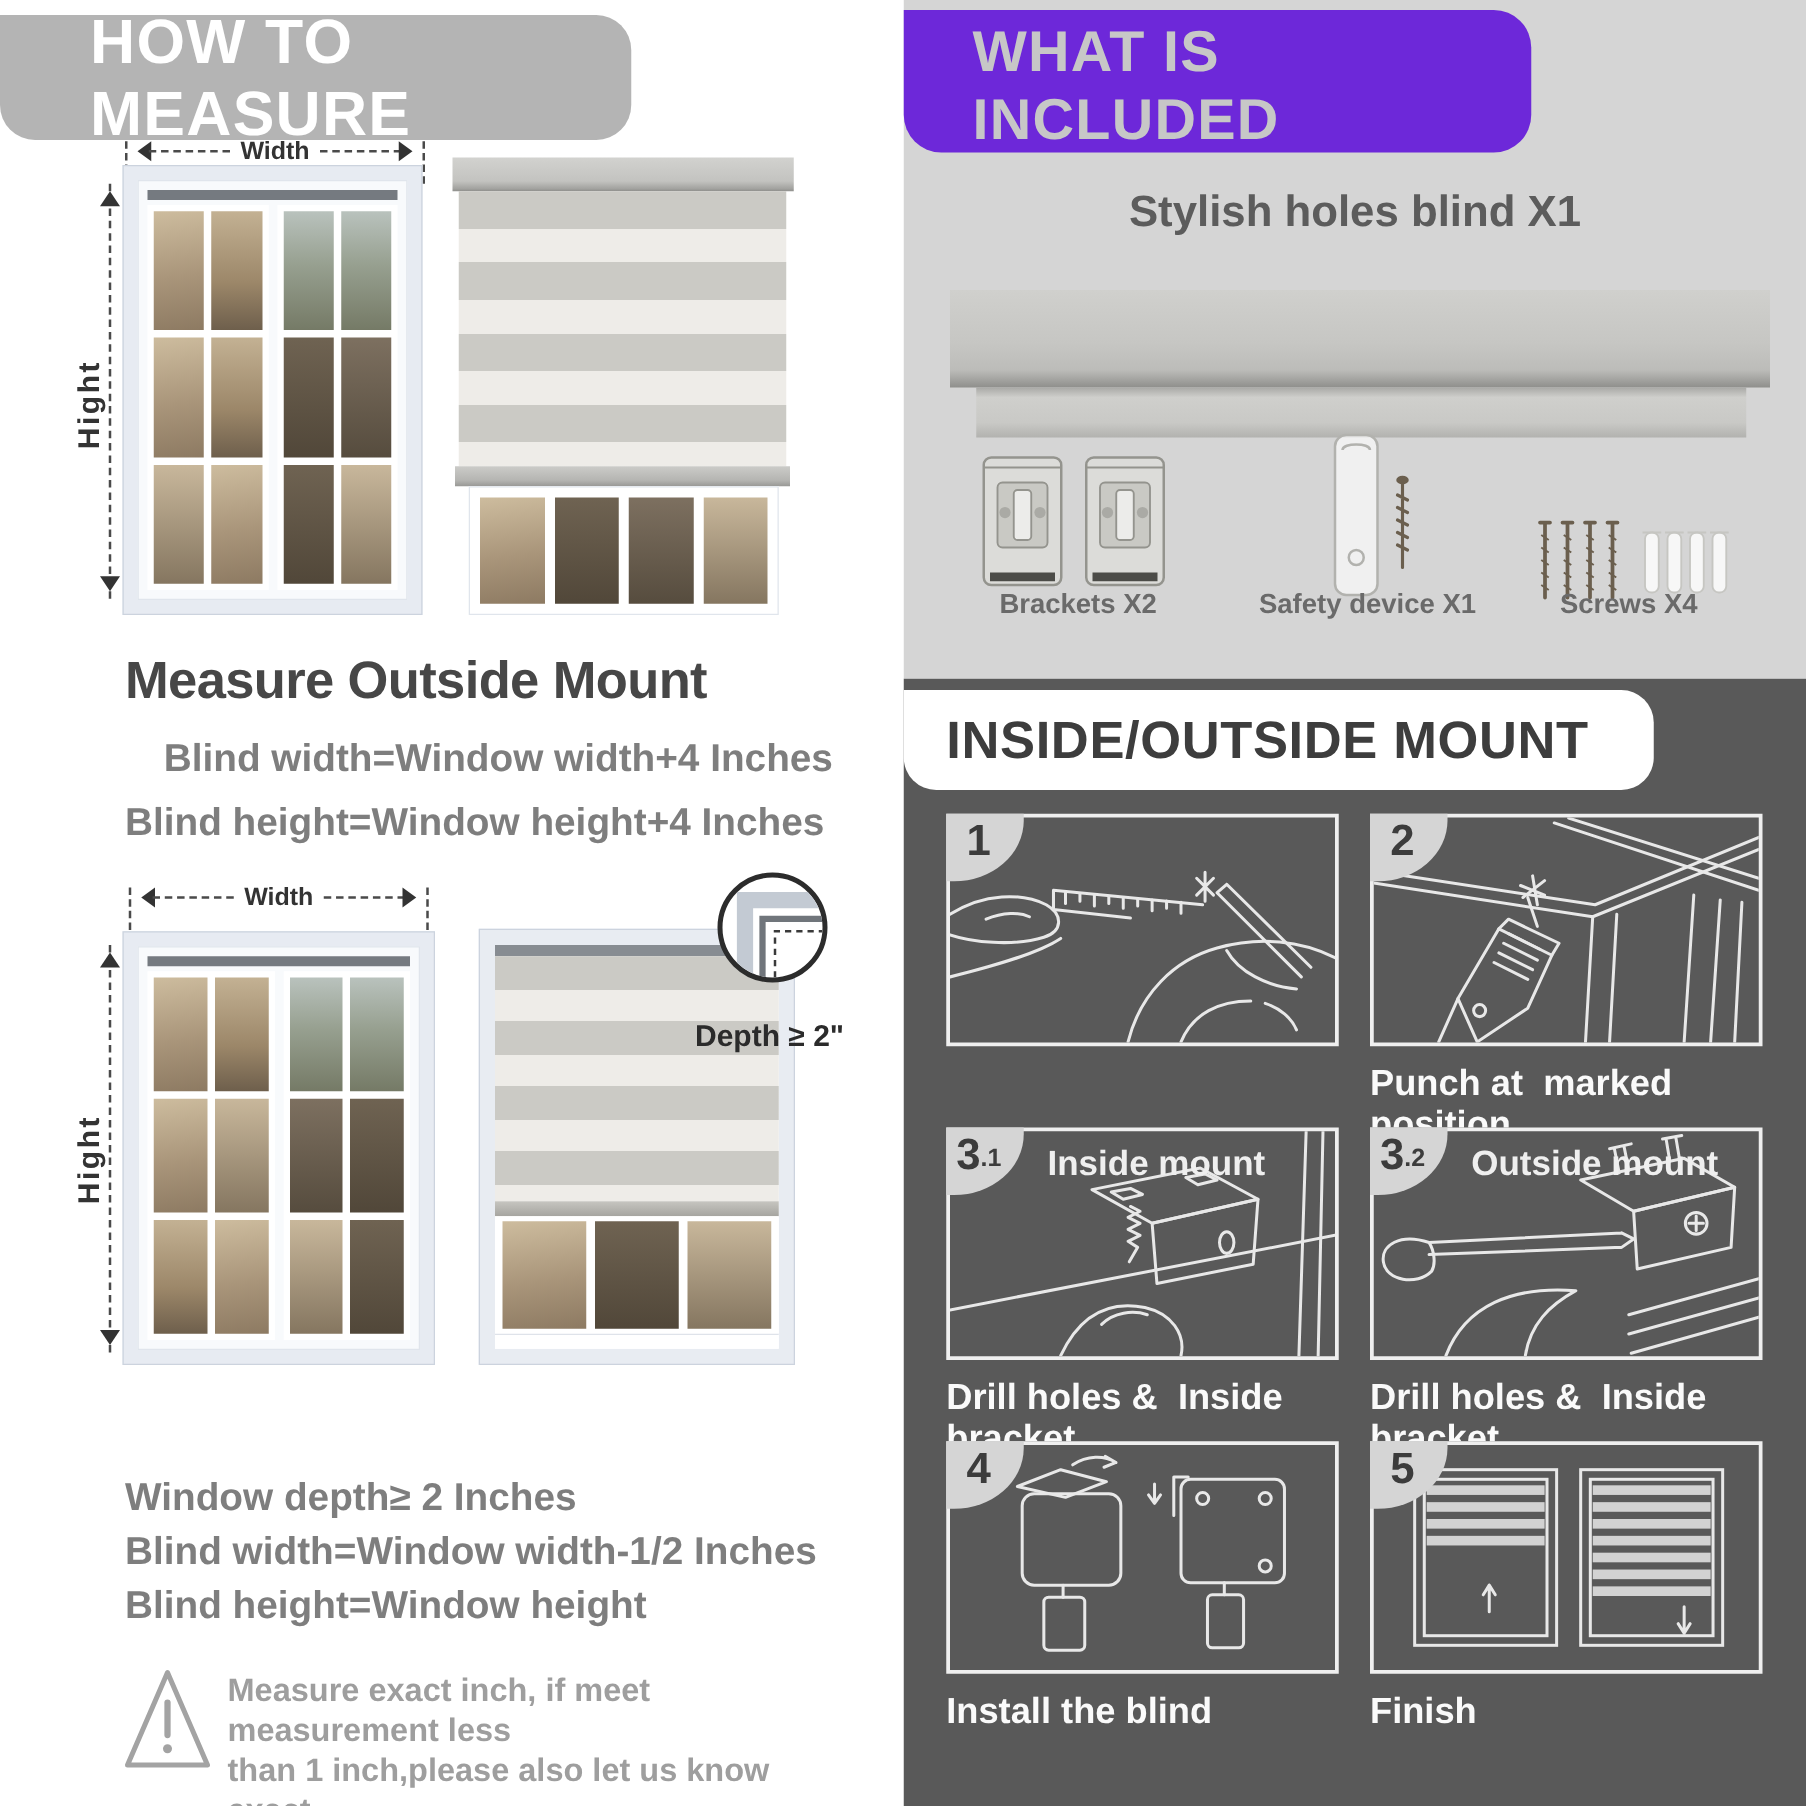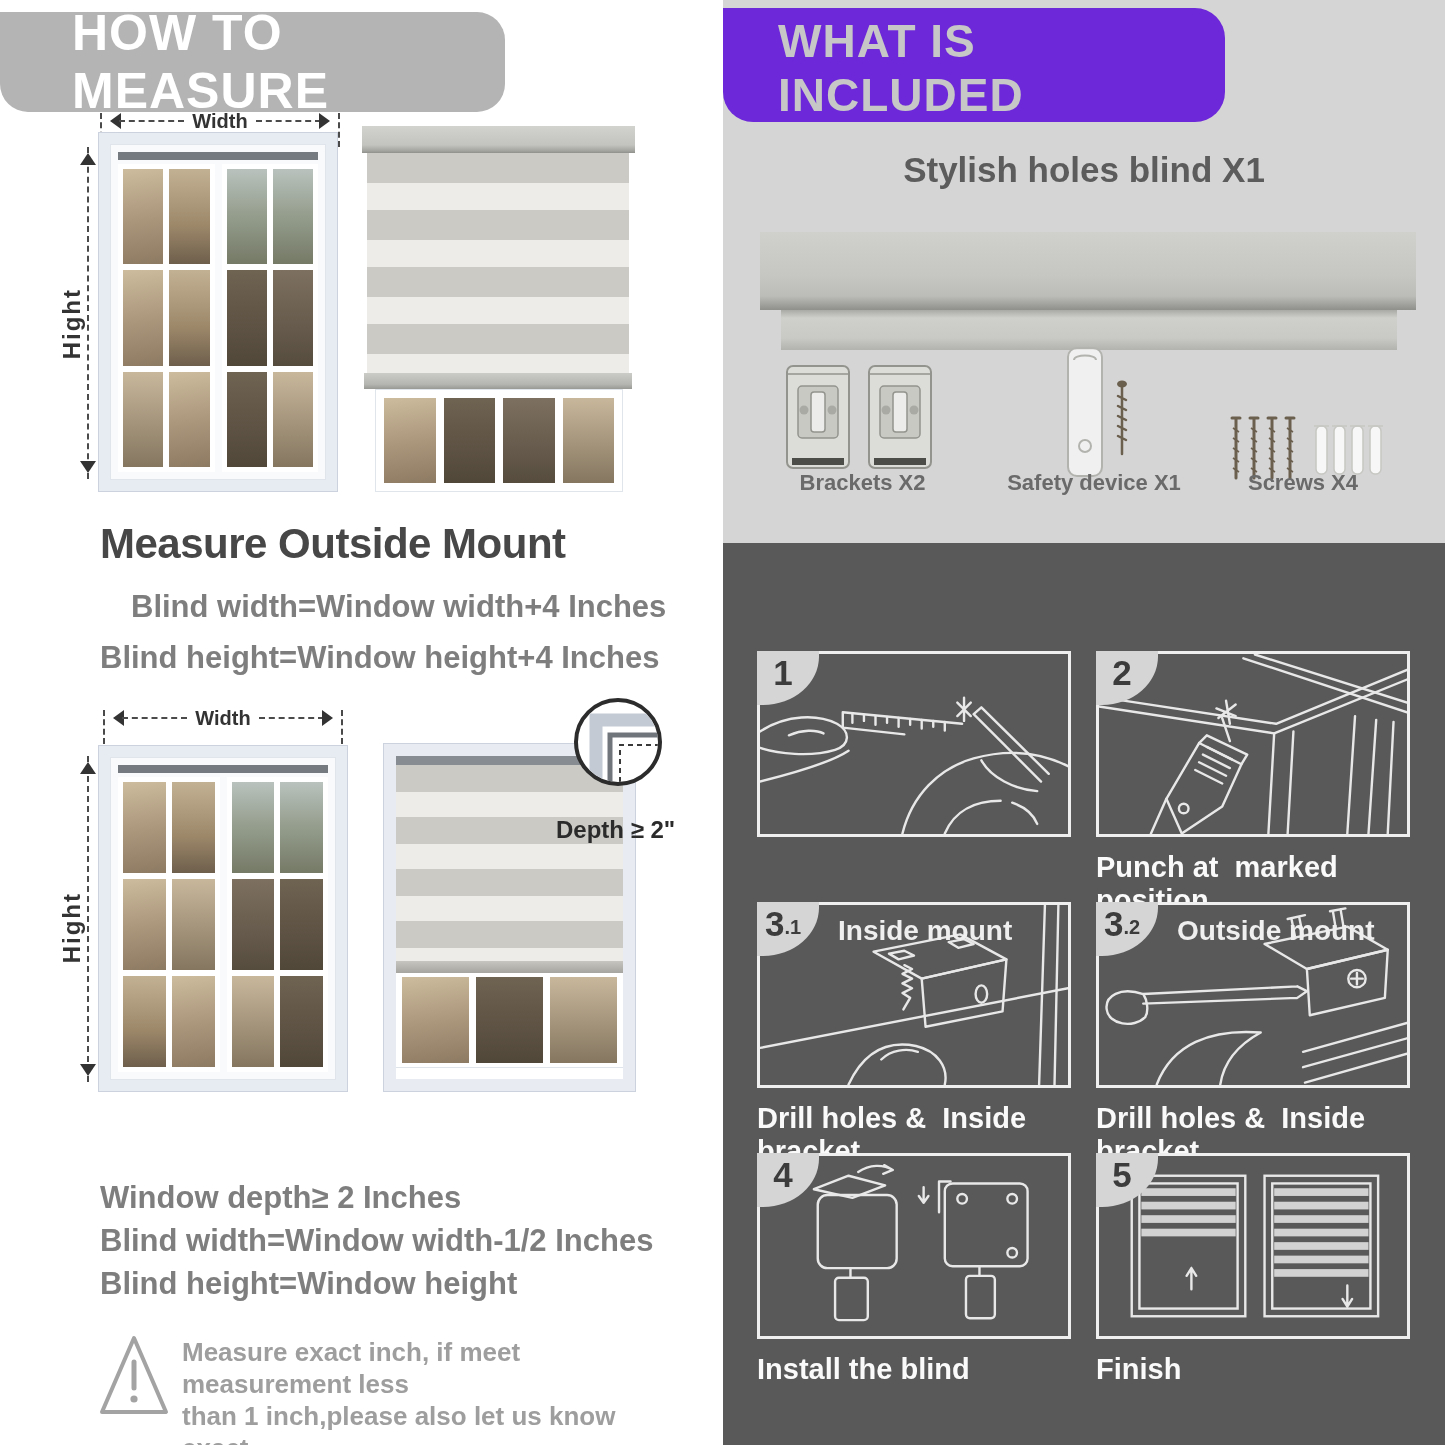--- a/index.html
+++ b/index.html
@@ -317,20 +317,23 @@
       <g stroke="#c6c6c2" stroke-width="1.5">
         <path d="M86 14 h15 M104 14 h15 M122 14 h15 M140 14 h15"></path>
       </g>
     </svg>
   </div>
 
   <div class="inc-item-label" style="left:780px;width:165px;">Brackets X2</div>
   <div class="inc-item-label" style="left:988px;width:212px;">Safety device X1</div>
   <div class="inc-item-label" style="left:1222px;width:162px;">Screws X4</div>
 
+  <div class="mount-header">
+    <span>INSIDE/OUTSIDE MOUNT</span>
+  </div>
 
   <div class="panel" style="left:757px;top:651px;">
     <svg class="stepsvg" viewBox="0 0 320 186">
       <g stroke="#e8e8e8" stroke-width="2.5" fill="none" stroke-linecap="round" stroke-linejoin="round">
         <path d="M0 80 C28 62 60 62 80 72 C94 80 94 94 78 99 C52 107 18 103 0 97"></path>
         <path d="M0 132 C40 122 74 112 92 100"></path>
         <path d="M30 84 C44 78 58 78 66 82"></path>
         <path d="M86 60 L210 72 M86 60 L86 76 M86 76 L150 83"></path>
         <path d="M96 62 v9 M108 63 v6 M120 64 v9 M132 65 v6 M144 66 v9 M156 67 v6 M168 68 v9 M180 69 v6 M192 70 v9"></path>
         <path d="M205 50 l14 14 M219 50 l-14 14 M212 45 v24"></path>

